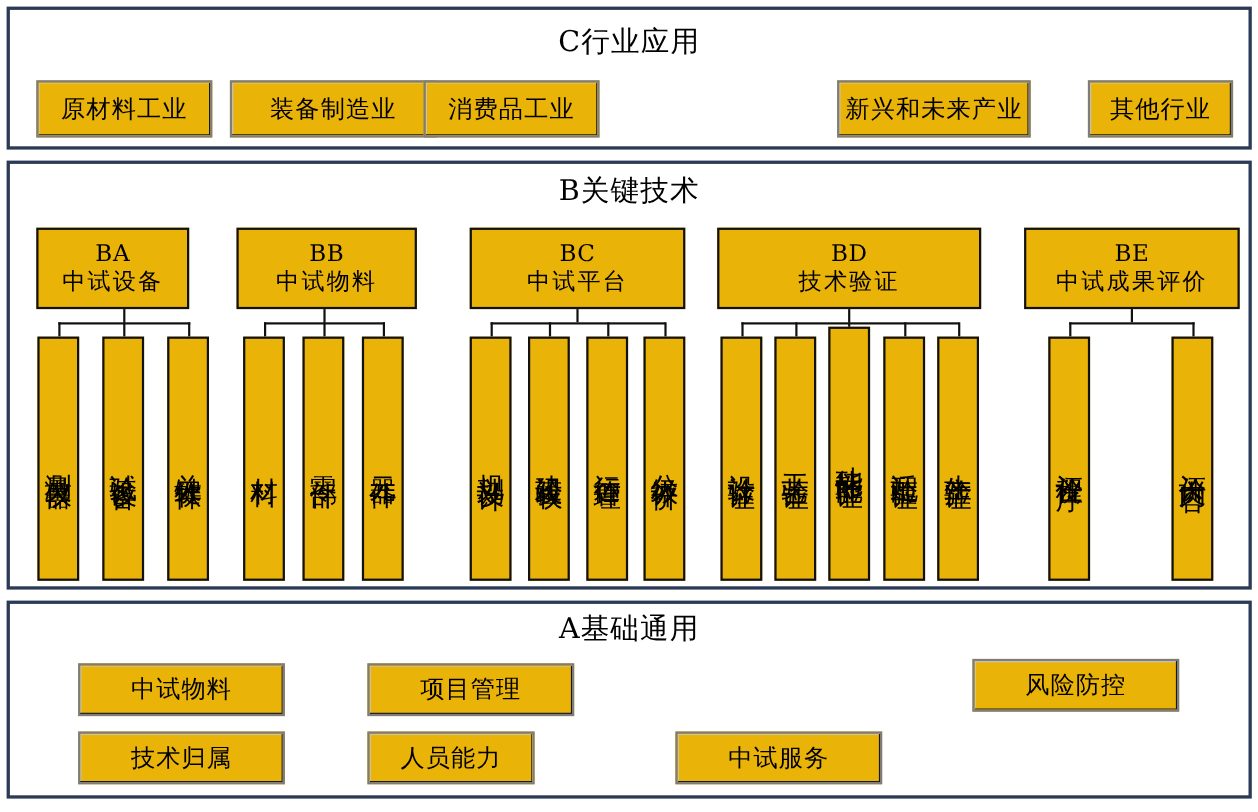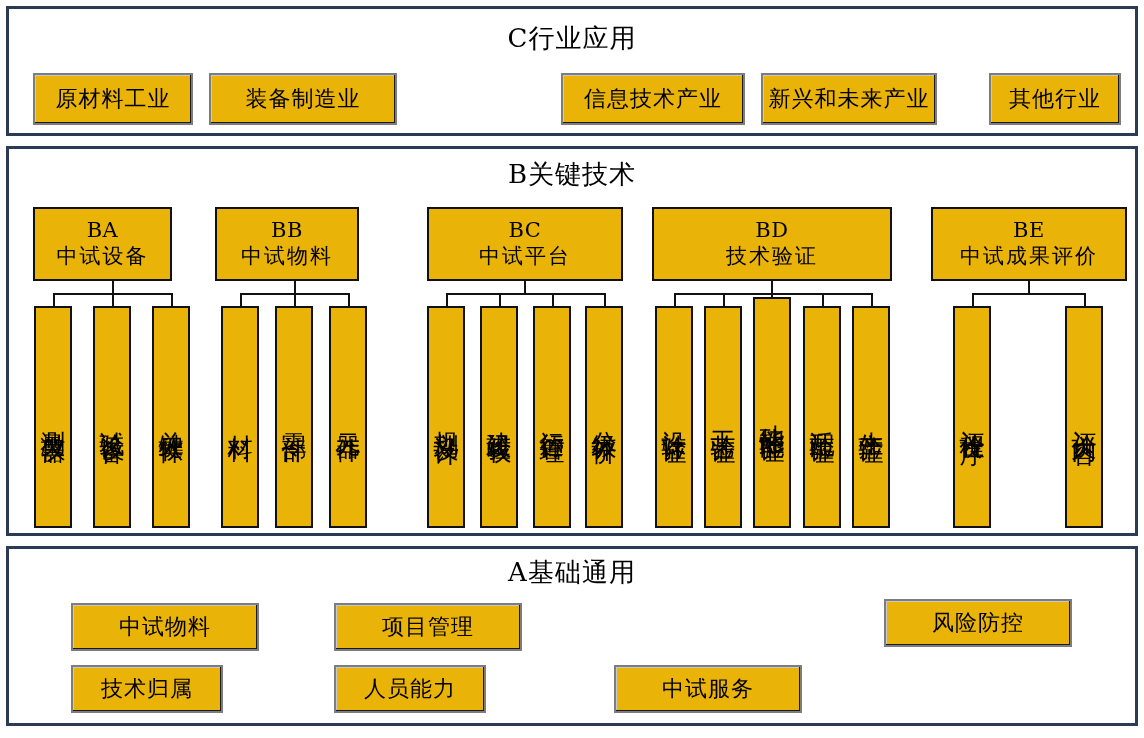--- a/index.html
+++ b/index.html
@@ -118,22 +118,22 @@
 
   <div class="section" style="left:6px; top:6px; width:1132px; height:130px;">
     <div class="section-title" style="top:14px;">C行业应用</div>
 
     <div class="box shadowed c-box" style="left:24px; top:64px; width:160px;">
       <span>原材料工业</span>
     </div>
     <div class="box shadowed c-box" style="left:200px; top:64px; width:188px;">
       <span>装备制造业</span>
     </div>
-    <div class="box shadowed c-box" style="left:552px; top:64px; width:184px;">
-      <span>信息技术产业</span>
+    <div class="box shadowed c-box" style="left:376px; top:64px; width:160px;">
+      <span>消费品工业</span>
     </div>
     <div class="box shadowed c-box" style="left:736px; top:64px; width:176px;margin-left:16px;">
       <span>新兴和未来产业</span>
     </div>
     <div class="box shadowed c-box" style="left:980px; top:64px; width:132px;">
       <span>其他行业</span>
     </div>
   </div>
 
   <div class="section" style="left:6px; top:146px; width:1132px; height:390px;">
@@ -153,21 +153,21 @@
     <div class="box plain v-box" style="left:25px; top:157px; width:38px; height:222px;">
       <span>测量仪器</span>
     </div>
     <div class="box plain v-box" style="left:84px; top:157px; width:38px; height:222px;">
       <span>试验设备</span>
     </div>
     <div class="box plain v-box" style="left:143px; top:157px; width:38px; height:222px;">
       <span>关键软件</span>
     </div>
 
-    <div class="box plain g-box" style="left:206px; top:58px; width:144px;">
+    <div class="box plain g-box" style="left:206px; top:58px; width:164px;">
       <span class="g-code">BB</span>
       <span class="g-name">中试物料</span>
     </div>
     <div class="conn v" style="left:285px; top:132px; height:12px;"></div>
     <div class="conn h" style="left:231px; top:144px; width:110px;"></div>
     <div class="conn v" style="left:231px; top:144px; height:13px;"></div>
     <div class="conn v" style="left:285px; top:144px; height:13px;"></div>
     <div class="conn v" style="left:339px; top:144px; height:13px;"></div>
     <div class="box plain v-box" style="left:212px; top:157px; width:38px; height:222px;">
       <span>材料</span>
@@ -251,21 +251,21 @@
     <div class="box shadowed a-box" style="left:62px; top:54px; width:188px;">
       <span>中试物料</span>
     </div>
     <div class="box shadowed a-box" style="left:325px; top:54px; width:188px;">
       <span>项目管理</span>
     </div>
     <div class="box shadowed a-box" style="left:875px; top:50px; width:188px;">
       <span>风险防控</span>
     </div>
 
-    <div class="box shadowed a-box" style="left:62px; top:116px; width:152px;">
+    <div class="box shadowed a-box" style="left:62px; top:116px; width:188px;">
       <span>技术归属</span>
     </div>
     <div class="box shadowed a-box" style="left:325px; top:116px; width:152px;">
       <span>人员能力</span>
     </div>
     <div class="box shadowed a-box" style="left:605px; top:116px; width:188px;">
       <span>中试服务</span>
     </div>
   </div>
 

